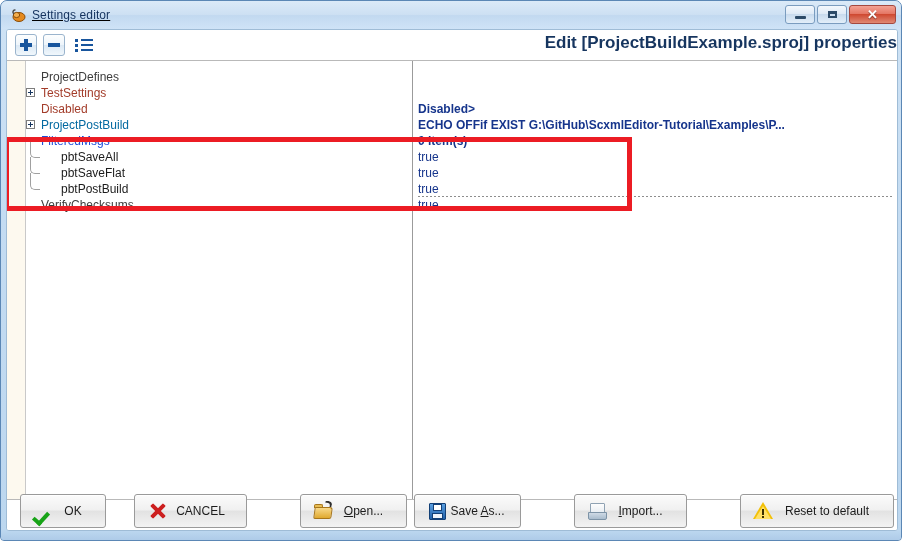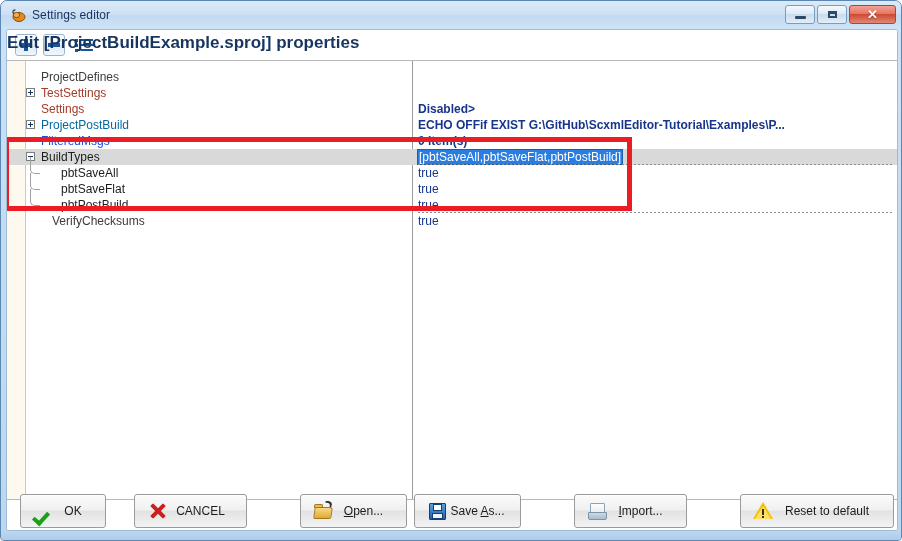--- a/index.html
+++ b/index.html
@@ -27,20 +27,21 @@
   .titlebar {
     position: absolute;
     left: 0; top: 0;
     width: 902px;
     height: 28px;
     display: flex;
     align-items: center;
     background: linear-gradient(to bottom, #dbeaf8 0%, #cde0f3 48%, #c2d9f0 52%, #cfe3f7 100%);
     border-radius: 6px 6px 0 0;
     box-sizing: border-box;
+    text-decoration: underline;
   }
   .title-icon {
     width: 16px; height: 16px;
     margin-left: 9px;
     margin-right: 6px;
     position: relative;
     flex: 0 0 auto;
   }
   .title-text {
     font-size: 12px;
@@ -148,21 +149,21 @@
   .tb-list .dot { width: 3px; height: 3px; left: 0; }
   .tb-list .bar { height: 2px; left: 6px; }
   .tb-list .d1 { top: 1px; } .tb-list .b1 { top: 1px; width: 12px; }
   .tb-list .d2 { top: 6px; } .tb-list .b2 { top: 6px; width: 12px; }
   .tb-list .d3 { top: 11px; } .tb-list .b3 { top: 11px; width: 12px; }
 
   .header-title {
     position: absolute;
     left: 0; top: 3px;
     width: 890px;
-    text-align: left;
+    text-align: right;
     font-size: 17px;
     font-weight: bold;
     color: #16355f;
     user-select: none;
   }
 
   
   .grid-wrap {
     position: absolute;
     left: 0;
@@ -518,50 +519,40 @@
             <div class="name-cell">
               <span class="expander" style="left: 0px;">
                 <span class="h"></span>
                 <span class="v"></span>
               </span>
               <span class="node-label" style="left: 15px; color: rgb(163, 60, 42);">TestSettings</span>
             </div>
           </div>
           <div class="row">
             <div class="name-cell">
-              <span class="node-label" style="left: 15px; color: rgb(163, 60, 42);">Settings</span>
+              <span class="node-label" style="left: 15px; color: rgb(163, 60, 42);">Disabled</span>
             </div>
             <div class="value-cell bold" style="color: rgb(22, 53, 140);">Disabled&gt;</div>
           </div>
           <div class="row">
             <div class="name-cell">
               <span class="expander" style="left: 0px;">
                 <span class="h"></span>
                 <span class="v"></span>
               </span>
               <span class="node-label" style="left: 15px; color: #0369a1;">ProjectPostBuild</span>
             </div>
             <div class="value-cell bold" style="color: rgb(22, 53, 140);">ECHO OFFif EXIST G:\GitHub\ScxmlEditor-Tutorial\Examples\P...</div>
           </div>
           <div class="row">
             <div class="name-cell">
               <span class="node-label" style="left: 15px; color: #1d4ed8;">FilteredMsgs</span>
             </div>
             <div class="value-cell bold" style="color: rgb(22, 53, 140);">0 item(s)</div>
           </div>
-          <div class="row selected">
-            <div class="name-cell">
-              <span class="expander" style="left: 0px;">
-                <span class="h"></span>
-              </span>
-              <span class="node-label" style="left: 15px; color: rgb(28, 28, 28);">BuildTypes</span>
-            </div>
-            <div class="value-cell" style="color: rgb(255, 255, 255);"><span class="value-sel">[pbtSaveAll,pbtSaveFlat,pbtPostBuild]</span></div>
-            <div class="dotline"></div>
-          </div>
           <div class="row">
             <div class="name-cell">
               <span class="tree-elbow" style="left: 4px; top: -8px; height: 16px;"></span>
               <span class="node-label" style="left: 35px; color: rgb(28, 28, 28);">pbtSaveAll</span>
             </div>
             <div class="value-cell" style="color: rgb(22, 53, 140);">true</div>
           </div>
           <div class="row">
             <div class="name-cell">
               <span class="tree-elbow" style="left: 4px; top: -8px; height: 16px;"></span>
@@ -572,21 +563,21 @@
           <div class="row">
             <div class="name-cell">
               <span class="tree-elbow" style="left: 4px; top: -8px; height: 16px;"></span>
               <span class="node-label" style="left: 35px; color: rgb(28, 28, 28);">pbtPostBuild</span>
             </div>
             <div class="value-cell" style="color: rgb(22, 53, 140);">true</div>
             <div class="dotline"></div>
           </div>
           <div class="row">
             <div class="name-cell">
-              <span class="node-label" style="left: 15px; color: rgb(60, 60, 60); margin-left: 11px;">VerifyChecksums</span>
+              <span class="node-label" style="left: 15px; color: rgb(60, 60, 60);">VerifyChecksums</span>
             </div>
             <div class="value-cell" style="color: rgb(22, 53, 140);">true</div>
           </div>
         </div>
 
       <div class="annot" id="annot" style="left: -3px; top: 76px; width: 628px; height: 74px;"></div>
     </div>
 
     <div class="btnbar" id="btnbar">
         <div class="dlg-btn" style="left: 13px; width: 86px;">

